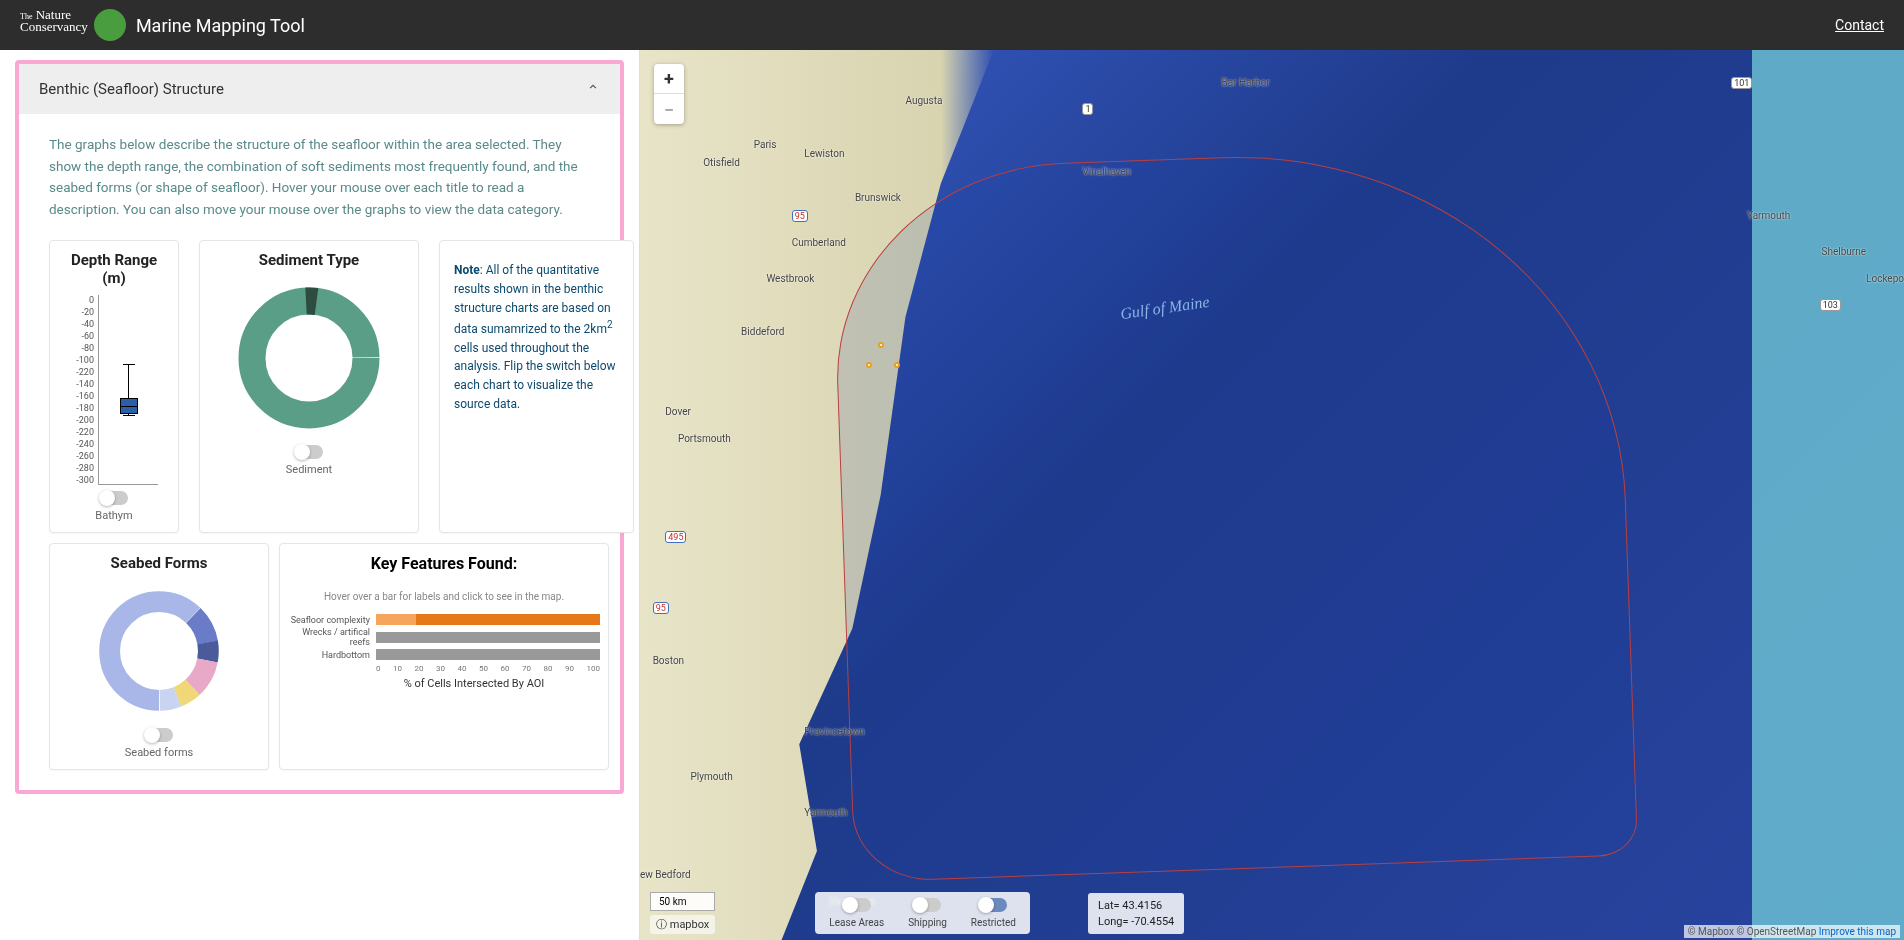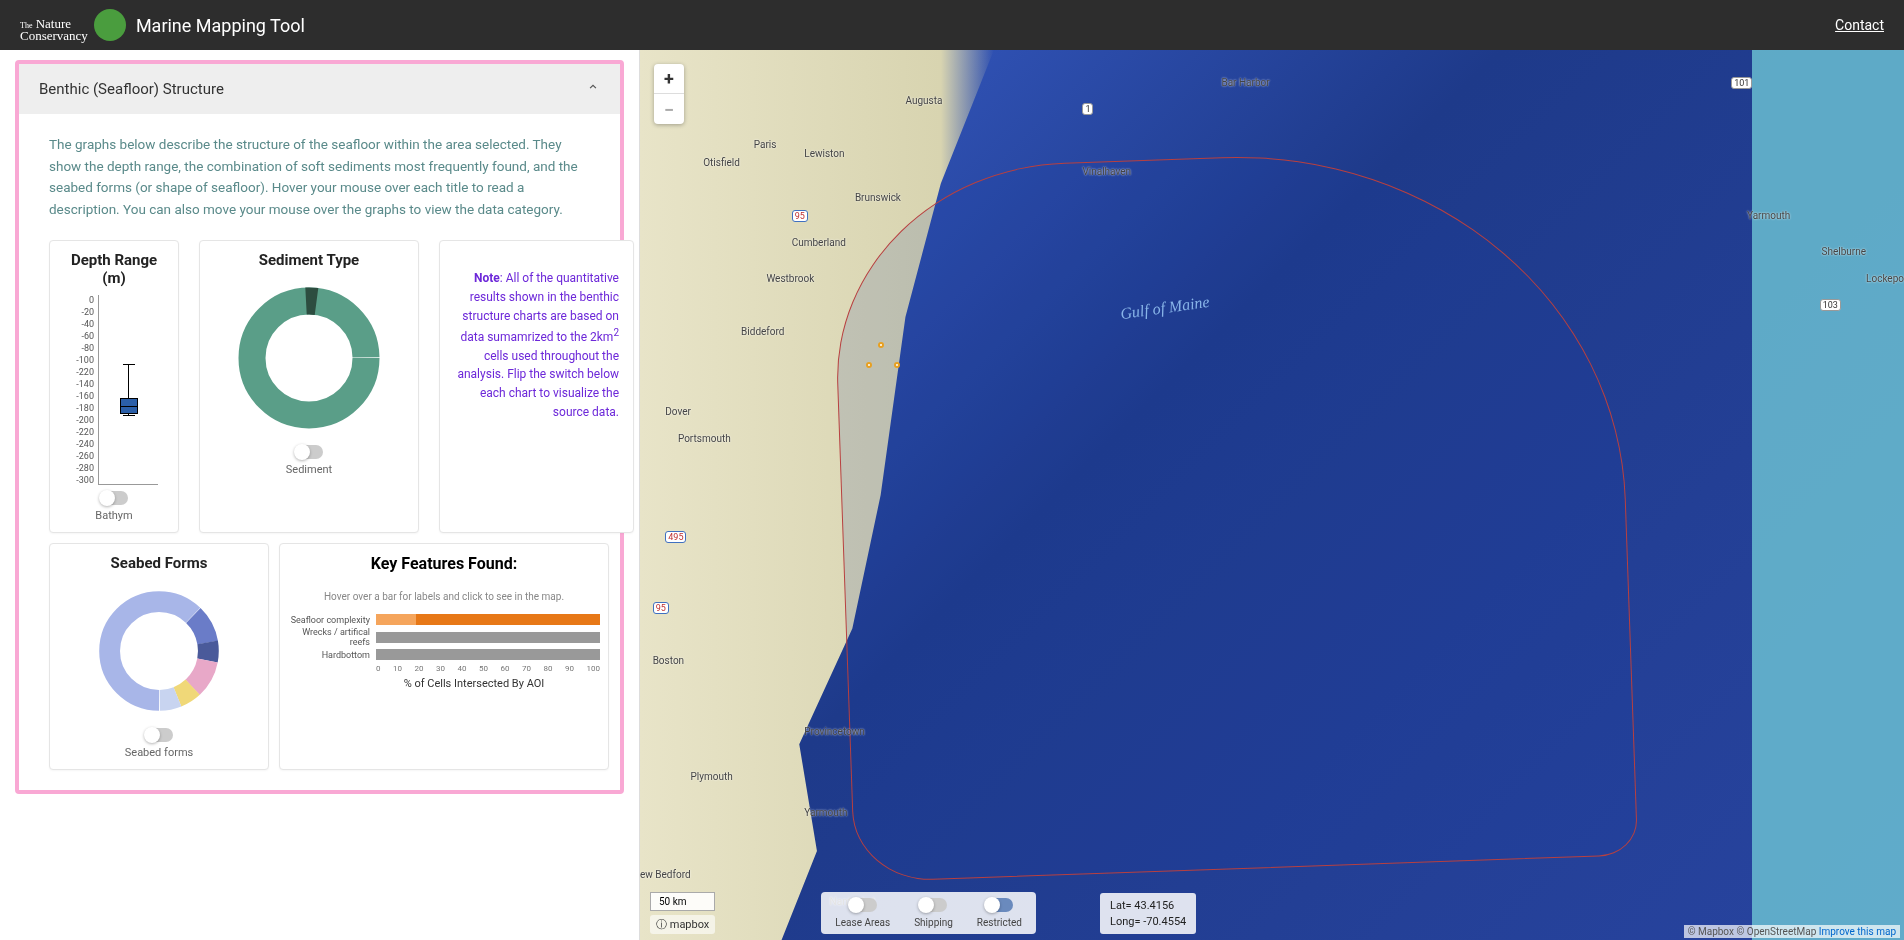--- a/index.html
+++ b/index.html
@@ -1,38 +1,38 @@
 <!DOCTYPE html>
 <html><head>
 <meta charset="utf-8">
 <style>
   * { box-sizing: border-box; margin: 0; padding: 0; }
   body { font-family: -apple-system, BlinkMacSystemFont, "Segoe UI", Roboto, Arial, sans-serif; background: #f5f5f5; overflow: hidden; }
   
   .topbar { background: #2d2d2d; height: 50px; display: flex; align-items: center; padding: 0 20px; justify-content: space-between; }
   .brand { display: flex; align-items: center; gap: 10px; }
-  .logo { color: white; font-size: 18px; display: flex; align-items: flex-end; gap: 6px; }
+  .logo { color: white; font-size: 18px; display: flex; align-items: flex-start; gap: 6px; }
   .logo-text { font-family: Georgia, serif; line-height: 0.85; font-size: 13px; }
   .logo-circle { width: 32px; height: 32px; border-radius: 50%; background: #4a9d3e; position: relative; }
   .app-title { color: white; font-size: 18px; font-weight: 400; }
   .contact { color: white; text-decoration: underline; font-size: 14px; cursor: pointer; }
 
   .main { display: flex; height: calc(100vh - 50px); }
   
   .sidebar { width: 640px; background: #fff; overflow-y: auto; border-right: 1px solid #ddd; padding: 10px 15px; }
   .panel { border: 4px solid #f9a8d4; border-radius: 4px; margin-bottom: 10px; }
   .panel-header { background: #eeeeee; padding: 16px 20px; display: flex; justify-content: space-between; align-items: center; cursor: pointer; font-size: 15px; color: #333; }
   .panel-body { padding: 20px 30px; }
   .intro-text { color: #5a8a8a; font-size: 13.5px; line-height: 1.6; margin-bottom: 20px; }
   
   .cards-grid { display: grid; grid-template-columns: 130px 220px 195px; gap: 20px; margin-bottom: 10px; }
   .cards-row2 { display: grid; grid-template-columns: 220px 330px; gap: 10px; }
   .card { border: 1px solid #e5e5e5; border-radius: 4px; padding: 10px 8px; background: #fff; box-shadow: 0 1px 2px rgba(0,0,0,0.04); display: flex; flex-direction: column; align-items: center; }
   .card-title { font-size: 15px; font-weight: 700; color: #222; margin-bottom: 8px; text-align: center; }
-  .note-card { font-size: 12px; color: #6d28d9; text-align: right; line-height: 1.55; padding: 28px 14px; }
+  .note-card { font-size: 12px; color: #0c4a6e; text-align: left; line-height: 1.55; padding: 20px 14px; }
   .note-card b { font-weight: 700; }
   
   .toggle { width: 28px; height: 14px; background: #ccc; border-radius: 10px; position: relative; cursor: pointer; margin-top: 6px; }
   .toggle::after { content: ''; width: 16px; height: 16px; background: #fff; border-radius: 50%; position: absolute; top: -1px; left: -1px; box-shadow: 0 1px 3px rgba(0,0,0,0.3); }
   .toggle-label { font-size: 11px; color: #666; margin-top: 4px; text-align: center; }
   
   
   .depth-chart { display: flex; gap: 4px; font-size: 9px; color: #555; }
   .depth-axis { display: flex; flex-direction: column; justify-content: space-between; height: 190px; text-align: right; width: 24px; }
   .depth-plot { width: 60px; height: 190px; border-left: 1px solid #999; border-bottom: 1px solid #999; position: relative; }
@@ -70,21 +70,21 @@
   .map-label-gulf { position: absolute; top: 28%; left: 38%; color: #88b4e8; font-style: italic; font-size: 16px; transform: rotate(-8deg); font-family: Georgia, serif; }
   .city-label { position: absolute; font-size: 10px; color: #444; text-shadow: 0 0 2px #fff; }
   
   .zoom-ctrl { position: absolute; top: 14px; left: 14px; background: #fff; border-radius: 4px; box-shadow: 0 1px 4px rgba(0,0,0,0.3); overflow: hidden; }
   .zoom-btn { width: 30px; height: 30px; display: flex; align-items: center; justify-content: center; font-size: 18px; font-weight: bold; color: #333; cursor: pointer; border-bottom: 1px solid #ddd; }
   .zoom-btn:last-child { border-bottom: none; color: #aaa; }
   
   .aoi-marker { position: absolute; top: 33%; left: 18%; width: 30px; height: 24px; }
   .aoi-dot { width: 6px; height: 6px; border-radius: 50%; background: #fff; border: 2px solid #e8a020; position: absolute; }
   
-  .bottom-bar { position: absolute; bottom: 6px; left: 10px; right: 10px; display: flex; align-items: flex-end; gap: 16px; }
+  .bottom-bar { position: absolute; bottom: 6px; left: 10px; right: 10px; display: flex; align-items: flex-end; gap: 10px; }
   .scale-box { background: rgba(255,255,255,0.9); padding: 3px 8px; font-size: 10px; border: 1px solid #aaa; }
   .layer-toggles { background: rgba(255,255,255,0.85); padding: 6px 14px; border-radius: 4px; display: flex; gap: 24px; align-items: center; margin-left: 90px; }
   .layer-tog { display: flex; flex-direction: column; align-items: center; gap: 2px; }
   .layer-tog .toggle { margin: 0; }
   .layer-name { font-size: 10px; color: #444; margin-top: 3px; }
   .coords-box { background: rgba(255,255,255,0.85); padding: 5px 10px; font-size: 11px; color: #222; border-radius: 3px; line-height: 1.4; margin-left: 48px; }
   .mapbox-logo { position: absolute; bottom: 4px; left: 10px; font-size: 11px; color: #333; background: rgba(255,255,255,0.6); padding: 2px 6px; border-radius: 3px; }
   .attrib { position: absolute; bottom: 2px; right: 4px; font-size: 10px; color: #0066cc; background: rgba(255,255,255,0.7); padding: 1px 4px; }
   .attrib span { color: #555; }
   .shield { position: absolute; font-size: 9px; background: #fff; border: 1px solid #4070c0; color: #c03030; padding: 0 2px; border-radius: 3px; }

